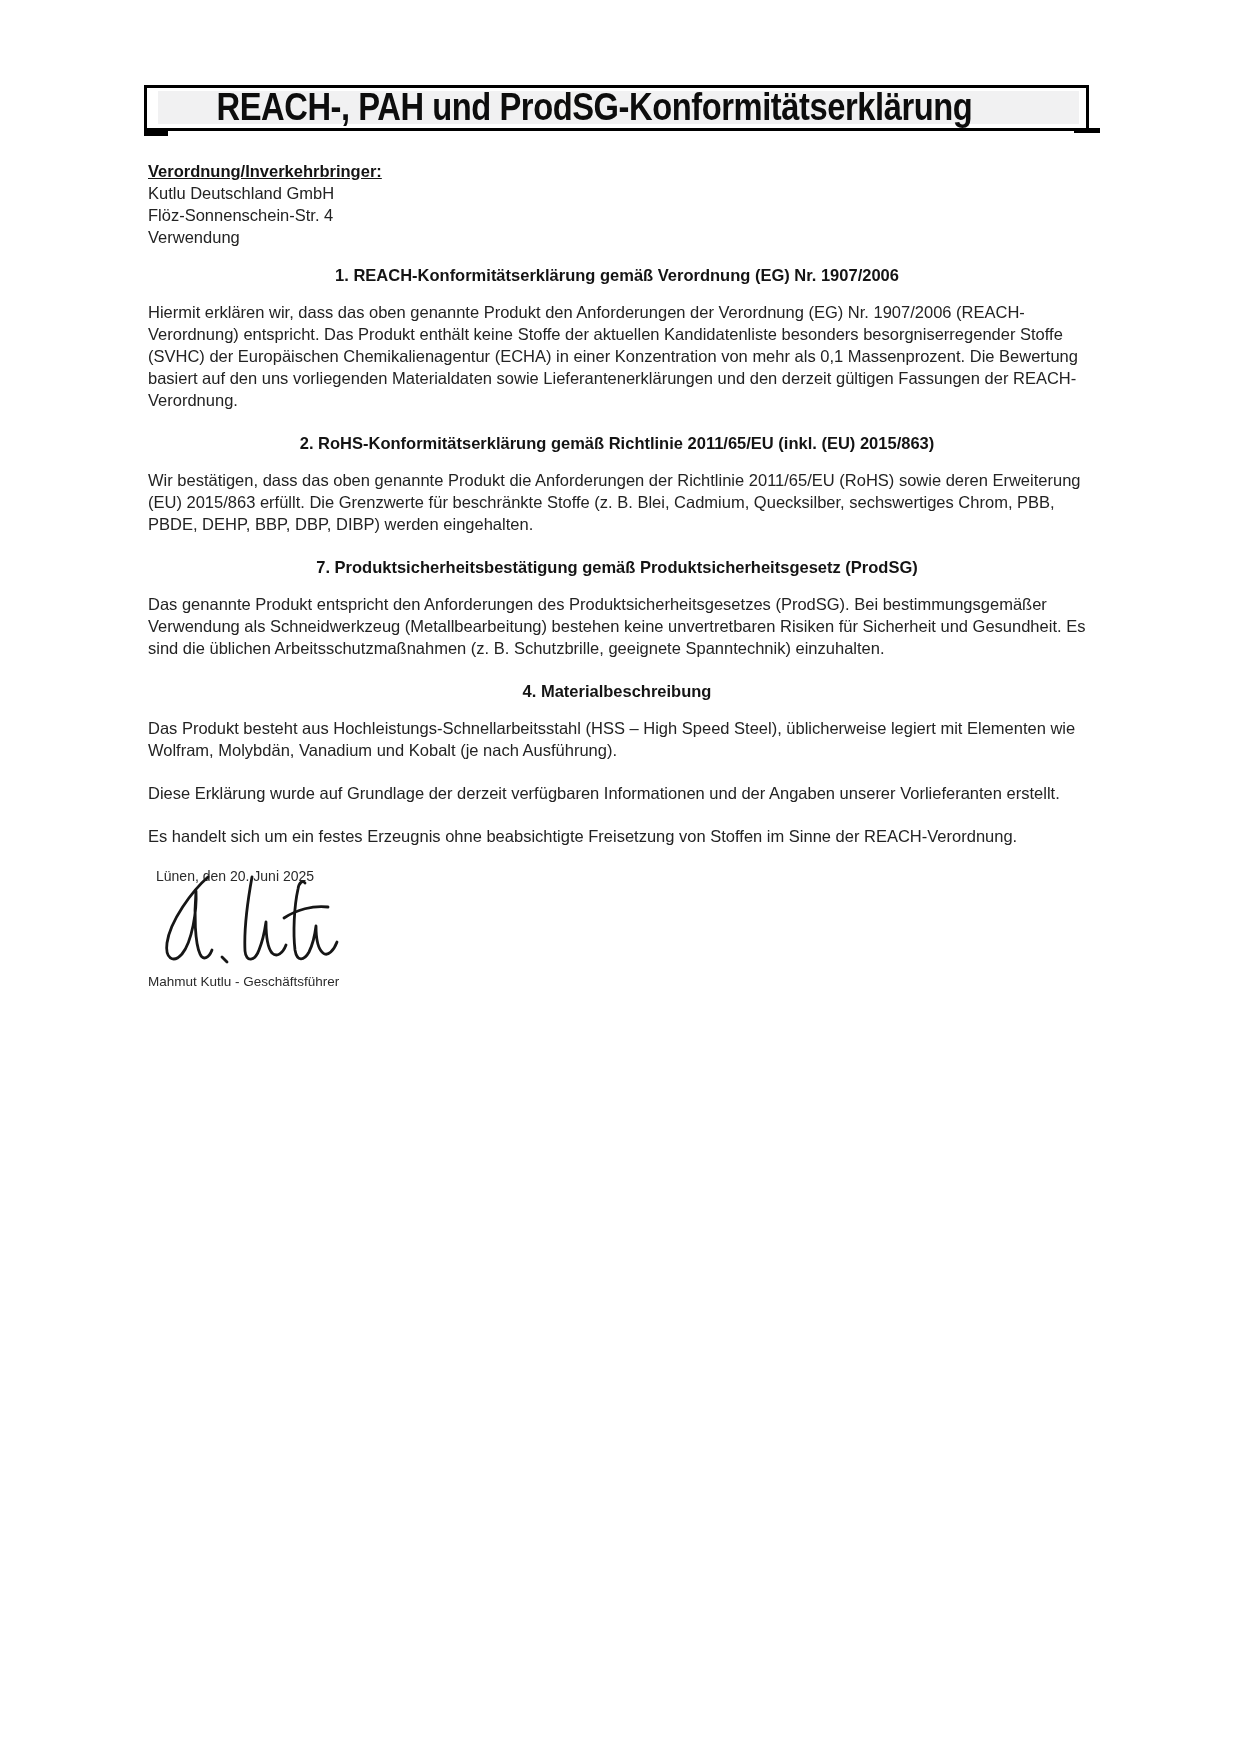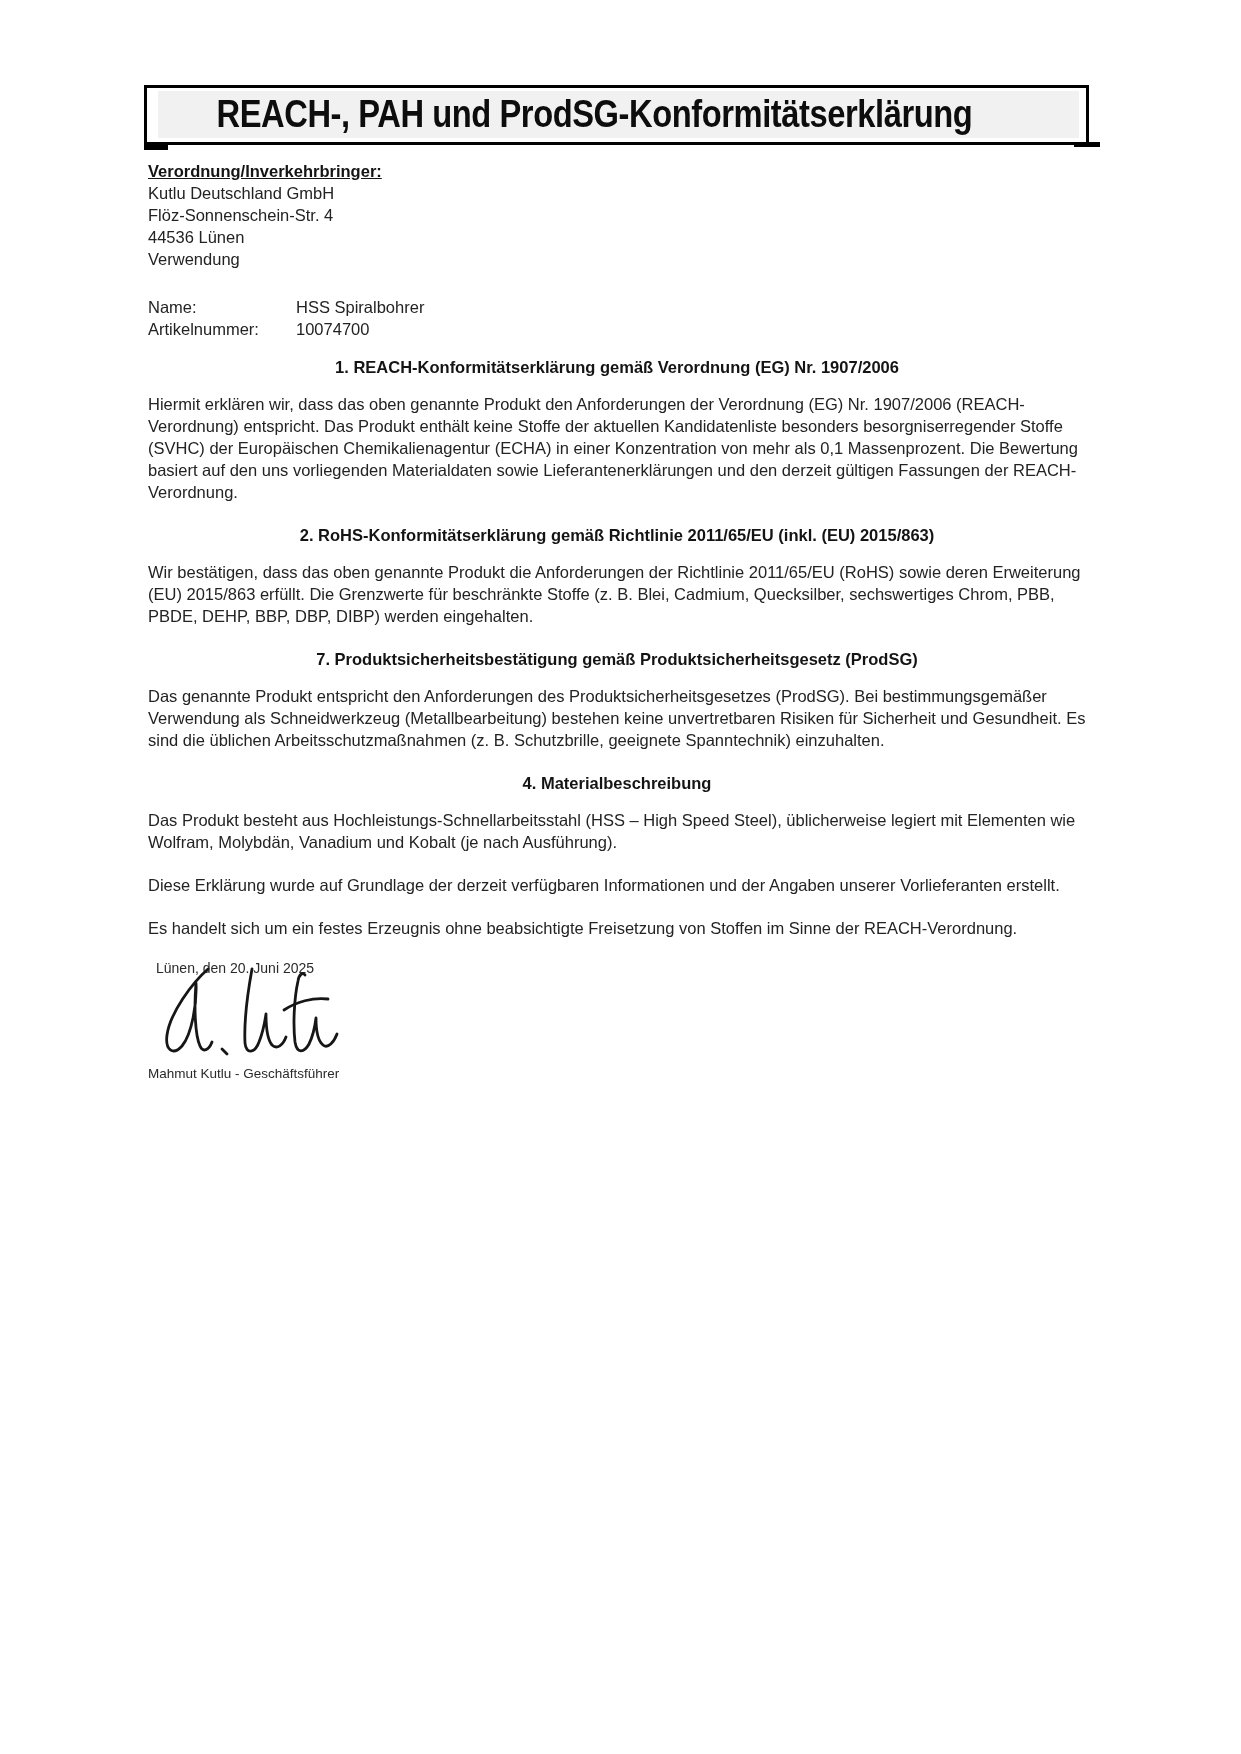--- a/index.html
+++ b/index.html
@@ -16,21 +16,21 @@
     color: #232323;
     overflow: hidden;
   }
 
   
   .title-box {
     position: absolute;
     left: 144px;
     top: 85px;
     width: 945px;
-    height: 60px;
+    height: 46px;
     border: 3px solid #000000;
     box-sizing: border-box;
     padding-left: 8px;
   }
   .title-inner {
     position: absolute;
     left: 11px;
     top: 3px;
     right: 7px;
     bottom: 4px;
@@ -130,33 +130,22 @@
     </div>
     <div class="tick-bl"></div>
     <div class="tick-br"></div>
   </div>
 
   <div class="content">
 
     <p class="mfr-heading">Verordnung/Inverkehrbringer:</p>
     <p class="addr-line">Kutlu Deutschland GmbH</p>
     <p class="addr-line">Flöz-Sonnenschein-Str. 4</p>
-    <p class="addr-line">44536 Lünen</p>
     <p class="addr-line">Verwendung</p>
 
-    <div class="kv-block">
-      <div class="kv-row">
-        <span class="kv-label">Name:</span>
-        <span class="kv-value">HSS Spiralbohrer</span>
-      </div>
-      <div class="kv-row">
-        <span class="kv-label">Artikelnummer:</span>
-        <span class="kv-value">10074700</span>
-      </div>
-    </div>
 
     <div class="section">
       <h2>1. REACH-Konformitätserklärung gemäß Verordnung (EG) Nr. 1907/2006</h2>
       <p>Hiermit erklären wir, dass das oben genannte Produkt den Anforderungen der Verordnung (EG) Nr. 1907/2006 (REACH-Verordnung) entspricht. Das Produkt enthält keine Stoffe der aktuellen Kandidatenliste besonders besorgniserregender Stoffe (SVHC) der Europäischen Chemikalienagentur (ECHA) in einer Konzentration von mehr als 0,1 Massenprozent. Die Bewertung basiert auf den uns vorliegenden Materialdaten sowie Lieferantenerklärungen und den derzeit gültigen Fassungen der REACH-Verordnung.</p>
     </div>
 
     <div class="section">
       <h2>2. RoHS-Konformitätserklärung gemäß Richtlinie 2011/65/EU (inkl. (EU) 2015/863)</h2>
       <p>Wir bestätigen, dass das oben genannte Produkt die Anforderungen der Richtlinie 2011/65/EU (RoHS) sowie deren Erweiterung (EU) 2015/863 erfüllt. Die Grenzwerte für beschränkte Stoffe (z. B. Blei, Cadmium, Quecksilber, sechswertiges Chrom, PBB, PBDE, DEHP, BBP, DBP, DIBP) werden eingehalten.</p>
     </div>

